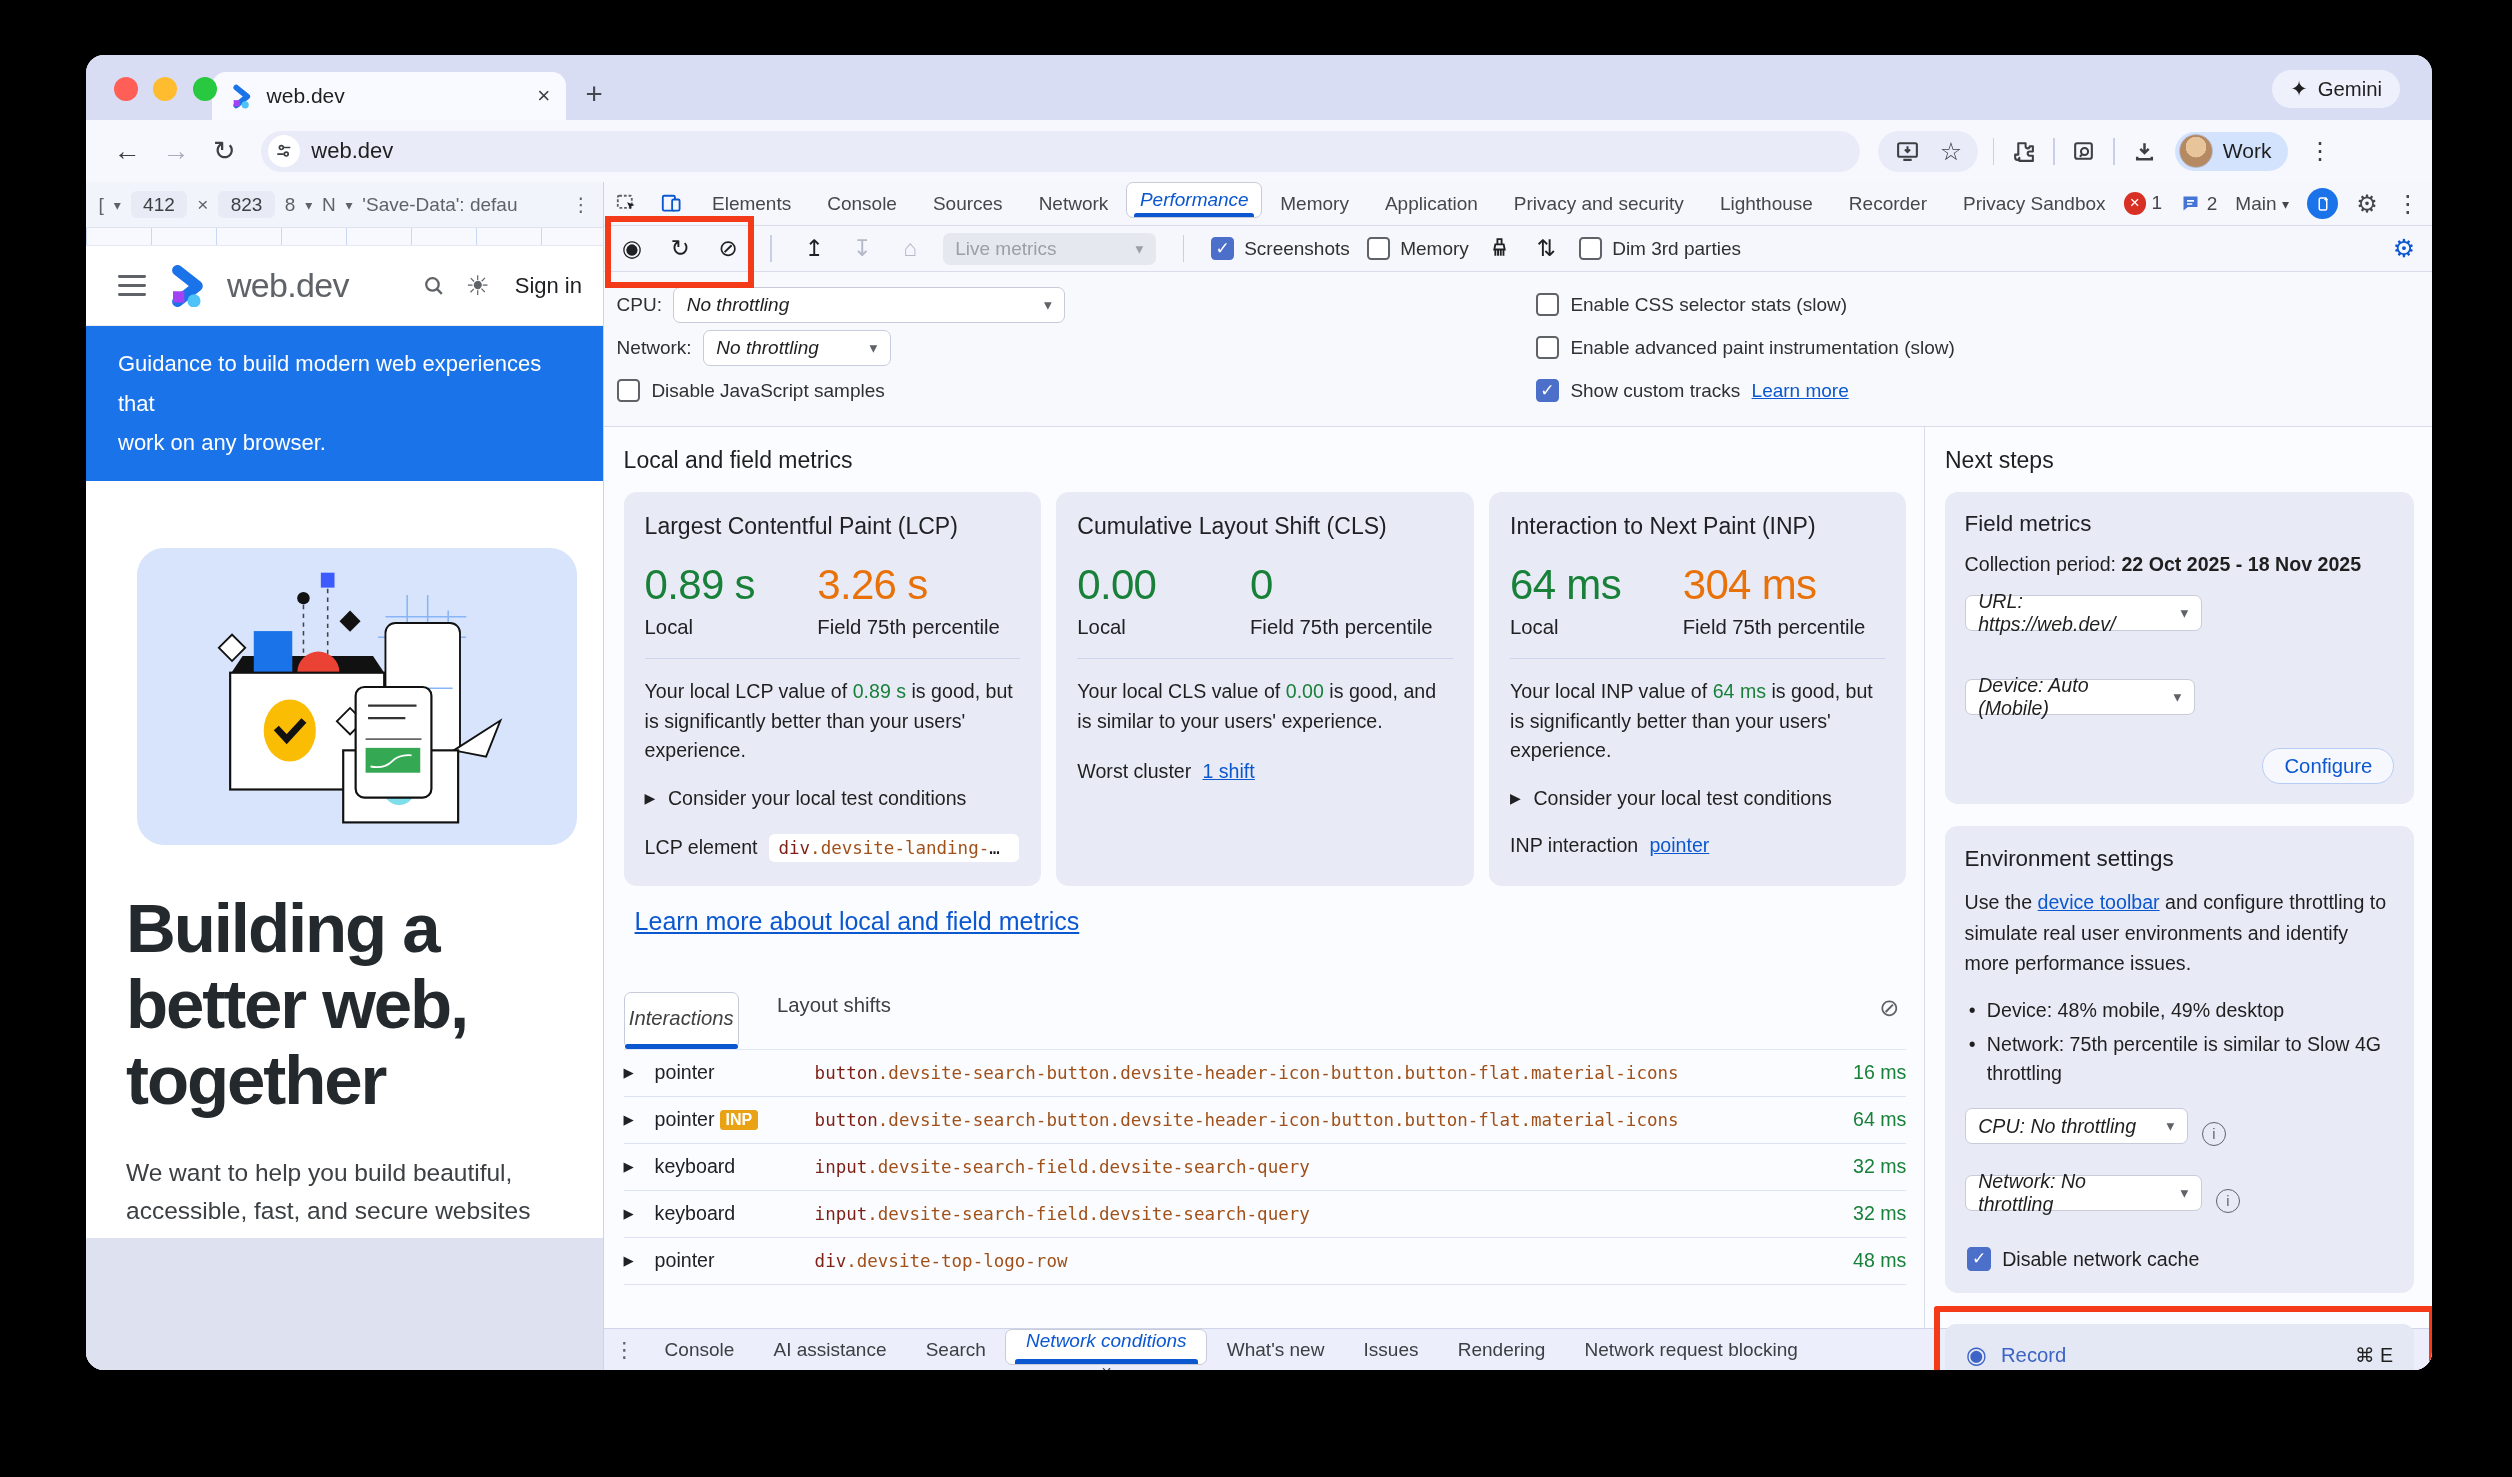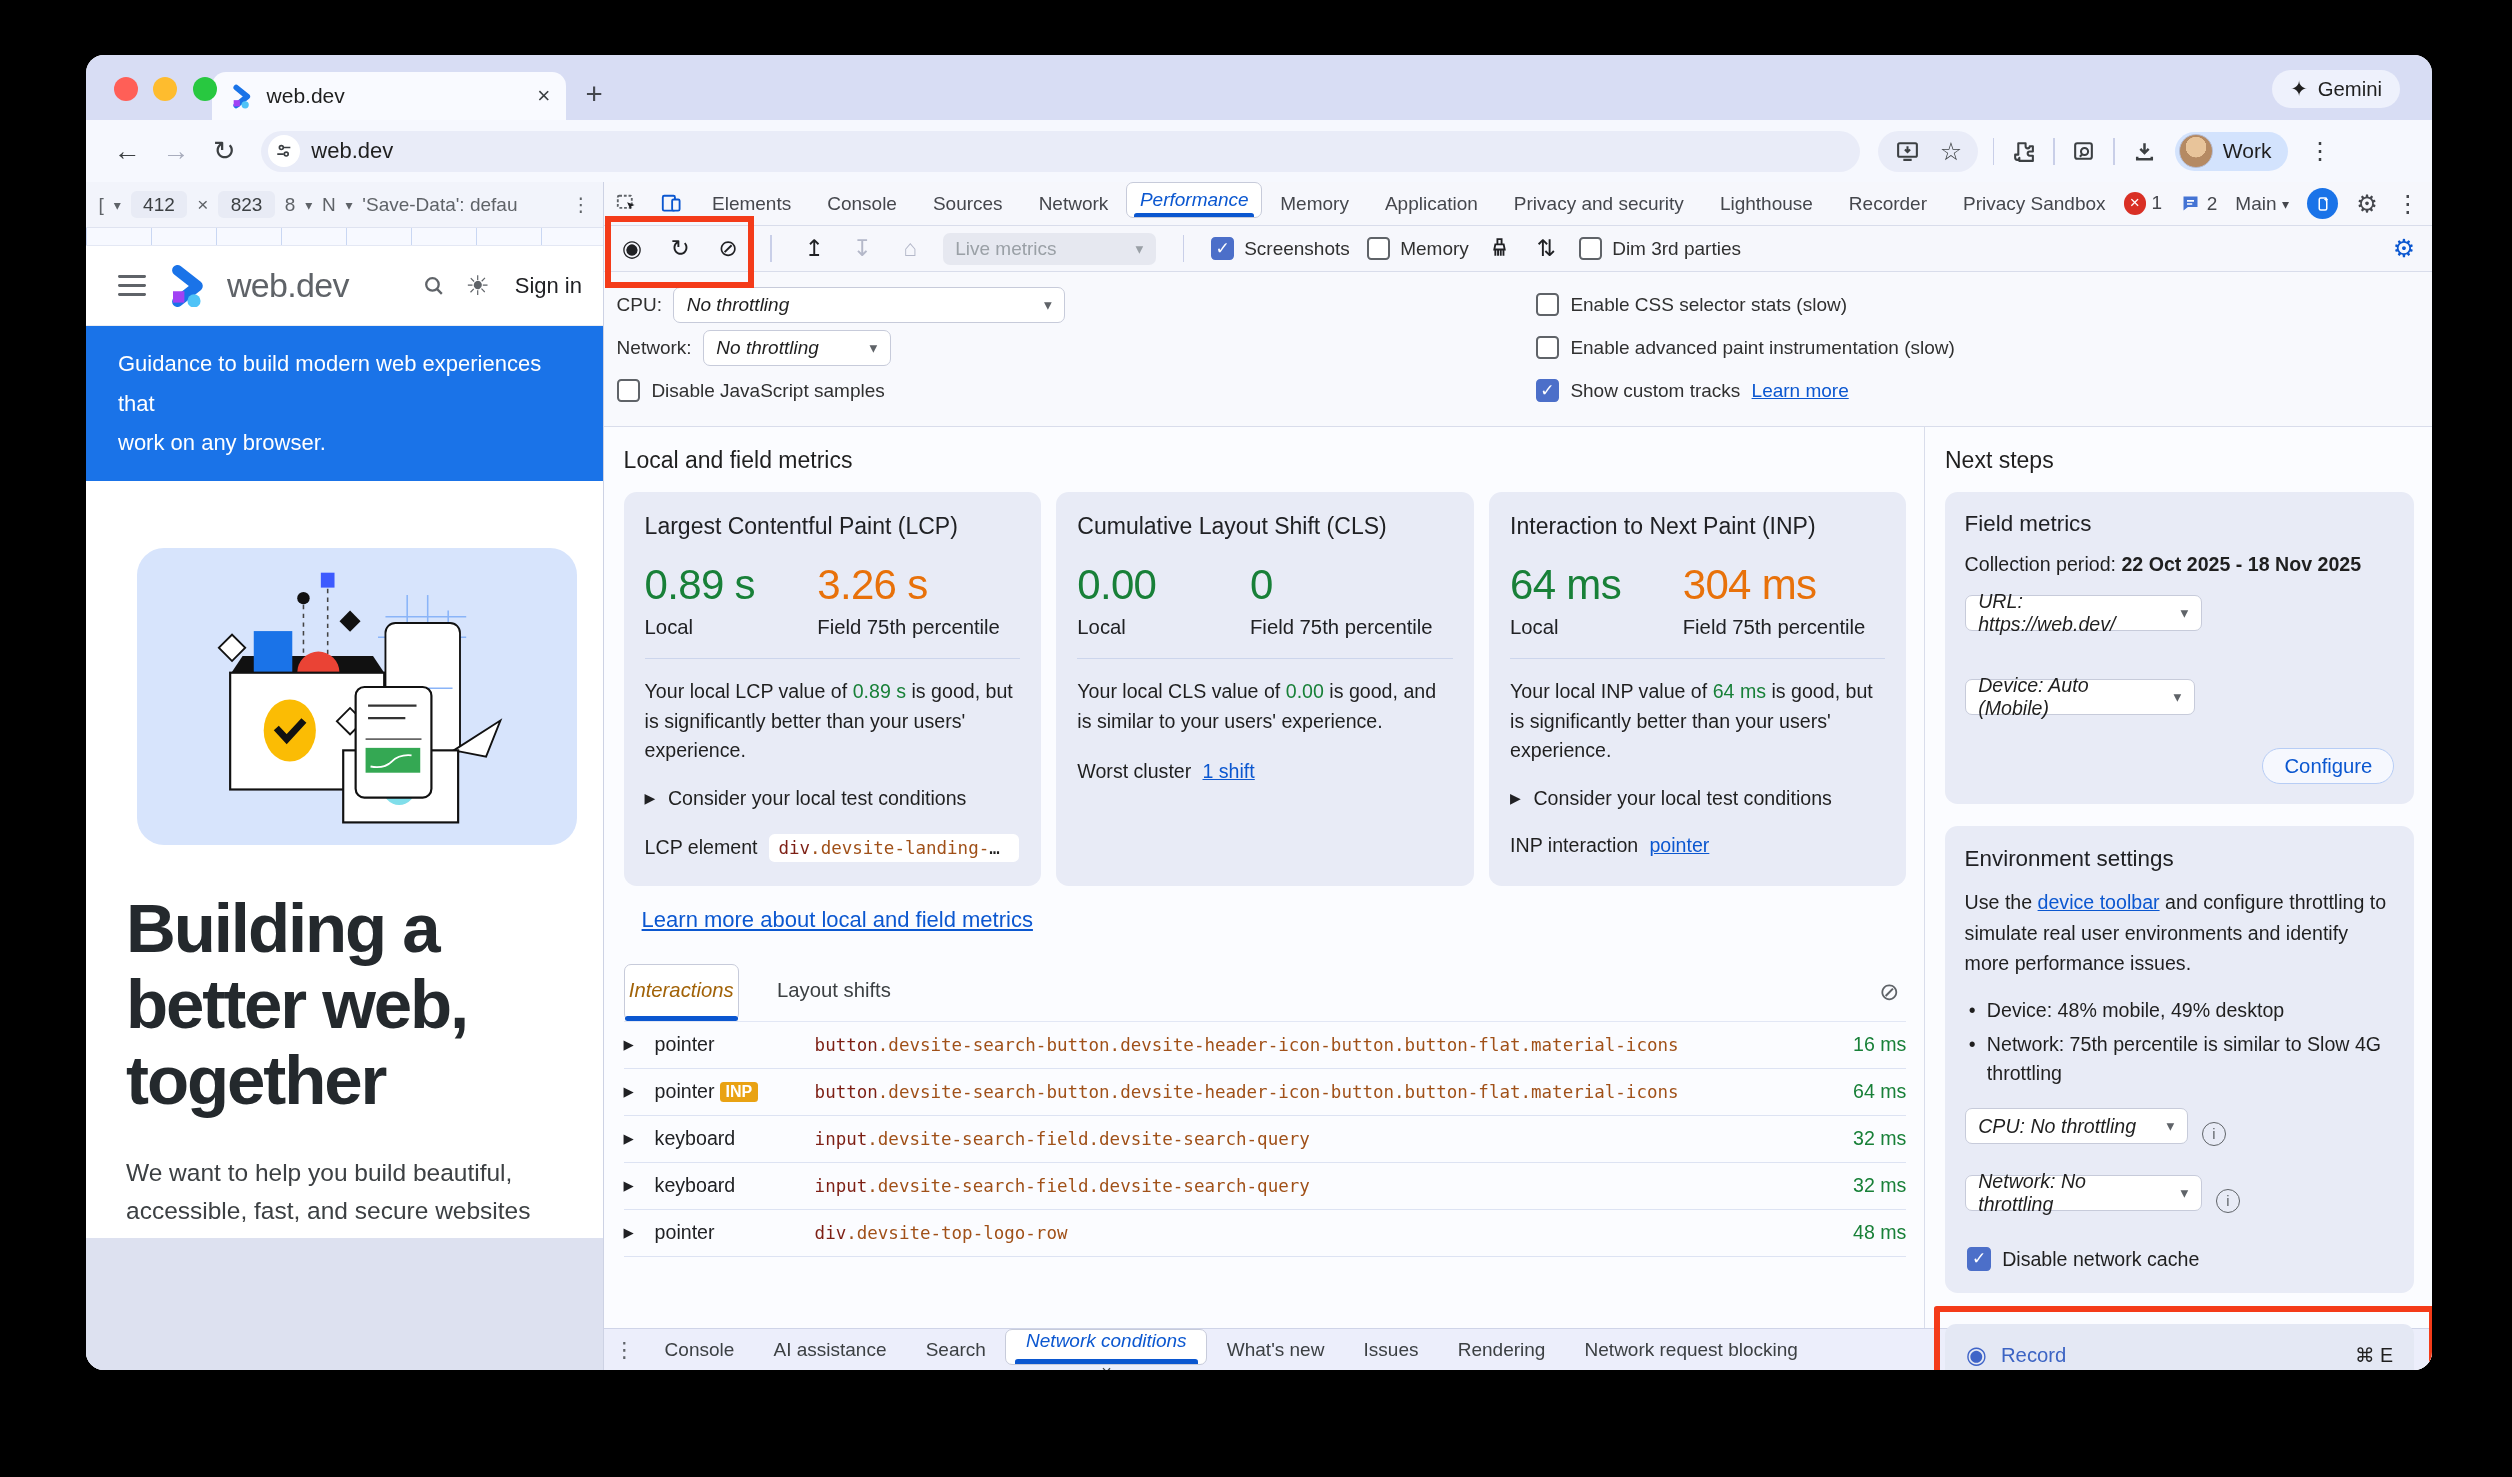--- a/index.html
+++ b/index.html
@@ -118,24 +118,24 @@
   .vlab{font-size:20.3px;color:#202124;margin-top:7px;}
   .cdiv{border-top:1.4px solid #ccd5ec;margin:19.6px 0 18px 0;}
   .cdesc{font-size:19.6px;line-height:1.5;color:#1f1f1f;}
   .cdesc .good{color:#188038;}
   .consider{display:flex;align-items:center;gap:12.6px;margin-top:21px;font-size:19.6px;color:#1f1f1f;}
   .consider .tri{font-size:14px;color:#202124;}
   .cfoot{display:flex;align-items:center;gap:11.2px;margin-top:24px;font-size:19.6px;color:#1f1f1f;flex-wrap:nowrap;}
   .codechip{background:#fff;border-radius:5.6px;padding:4.2px 9.8px;font-size:17.5px;white-space:nowrap;overflow:hidden;max-width:231px;text-overflow:ellipsis;}
   .tagc{color:#7d1f14;}
   .clsc{color:#a05018;}
-  .learnrow{margin:21px 0 31px 18px;font-size:22px;}
+  .learnrow{margin:21px 0 31px 11px;font-size:25px;}
   .itabs{display:flex;align-items:center;border-bottom:1.4px solid #e2e7f5;position:relative;}
   .itab{font-size:20.3px;padding:8.4px 4.2px 12.6px 4.2px;margin-right:34px;color:#3c4043;position:relative;}
-  .itab.sel{color:#a16207;}
+  .itab.sel{color:#404040;margin-top:25px;}
   .itab.sel::after{content:"";position:absolute;left:0;right:0;bottom:-1.4px;height:4.9px;background:#0b57d0;border-radius:2.8px;}
   .itabs .block{margin-left:auto;font-size:24px;color:#5f6368;padding-right:7px;}
   .irow{display:flex;align-items:center;height:46px;border-bottom:1.4px solid #dde3f3;font-size:19.6px;color:#202124;}
   .irow .tri{width:31px;font-size:13.3px;color:#202124;flex:none;}
   .irow .typ{width:90px;flex:none;}
   .inp-badge{background:#e9a213;color:#fff;font-size:16px;font-weight:700;border-radius:3.5px;padding:1.4px 5.6px;margin-right:5.6px;}
   .irow .selr{flex:1;font-size:17.5px;padding-left:70px;white-space:nowrap;overflow:hidden;}
   .irow .dur{width:84px;text-align:right;color:#188038;flex:none;}
   
   .scard{background:#e8ebf6;border-radius:12.6px;padding:19.6px;margin-bottom:22.4px;}

